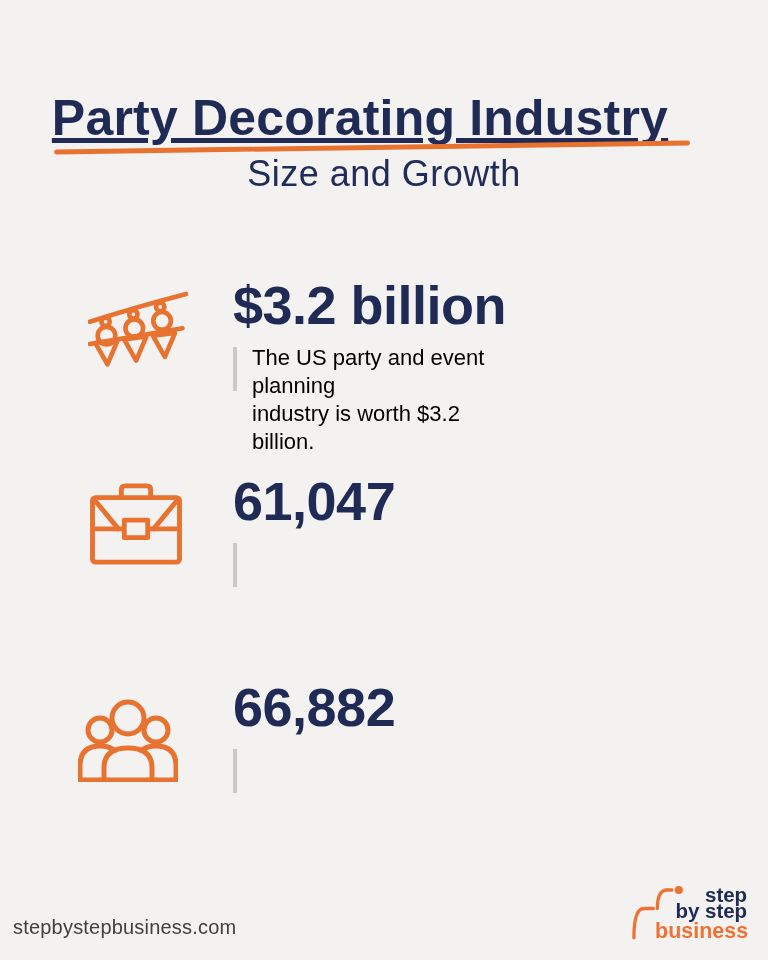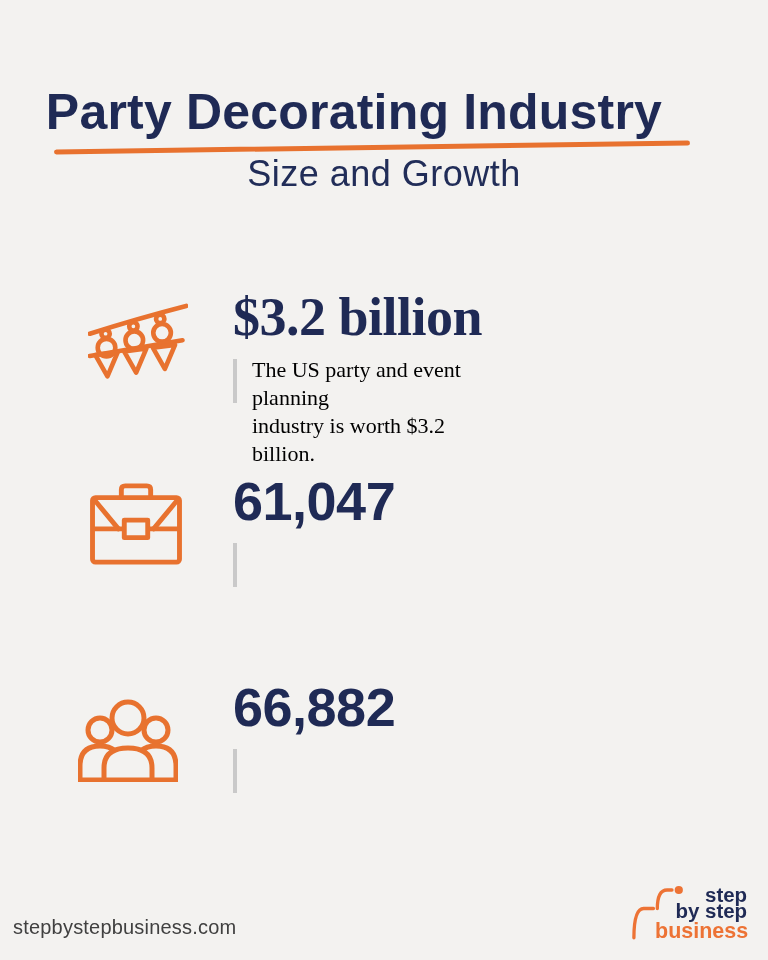--- a/index.html
+++ b/index.html
@@ -7,23 +7,23 @@
     position:relative;
     width:768px;height:960px;
     background:#f3f2f0;
     font-family:"Liberation Sans", sans-serif;
     overflow:hidden;
     margin:0 auto;
   }
   
   .title{
     position:absolute;top:85px;left:0;width:708px;
-    margin:0;text-align:center;
+    margin:6px;text-align:center;
     font-size:50px;font-weight:700;line-height:1.1;
-    color:#1f2a55;letter-spacing:0.2px;
+    color:#1f2a55;letter-spacing:0.2px;text-decoration:underline;
   }
   .title-underline{
     position:absolute;top:145px;left:54px;
     width:636px;height:5px;border-radius:3px;
     background:#e8722f;
     transform:rotate(-0.8deg);
   }
   .subtitle{
     position:absolute;top:152px;left:0;width:768px;
     margin:0;text-align:center;
@@ -60,21 +60,21 @@
 </style>
 </head>
 <body>
 
 <div class="canvas">
 
   <h1 class="title">Party Decorating Industry</h1>
   <div class="title-underline"></div>
   <h2 class="subtitle">Size and Growth</h2>
 
-  <section class="stat" style="top:290px;font-family:Liberation Serif, serif;">
+  <section class="stat" style="top:278px;">
     <span class="stat-icon" style="left:88px;top:6px;">
       <svg width="100" height="94" viewBox="0 0 108 100" fill="none" stroke="#e8722f" stroke-width="5" stroke-linecap="round" stroke-linejoin="round">
         <path d="M2,40 Q52,24 106,10"></path>
         <circle cx="19" cy="40" r="4.5"></circle>
           <circle cx="20" cy="55" r="9.5" fill="#f3f2f0"></circle>
         <circle cx="49" cy="32" r="4.5"></circle>
           <circle cx="50" cy="47" r="9.5" fill="#f3f2f0"></circle>
         <circle cx="78" cy="24" r="4.5"></circle>
           <circle cx="80" cy="39" r="9.5" fill="#f3f2f0"></circle>
         <path d="M2,64 Q50,56 102,47"></path>

